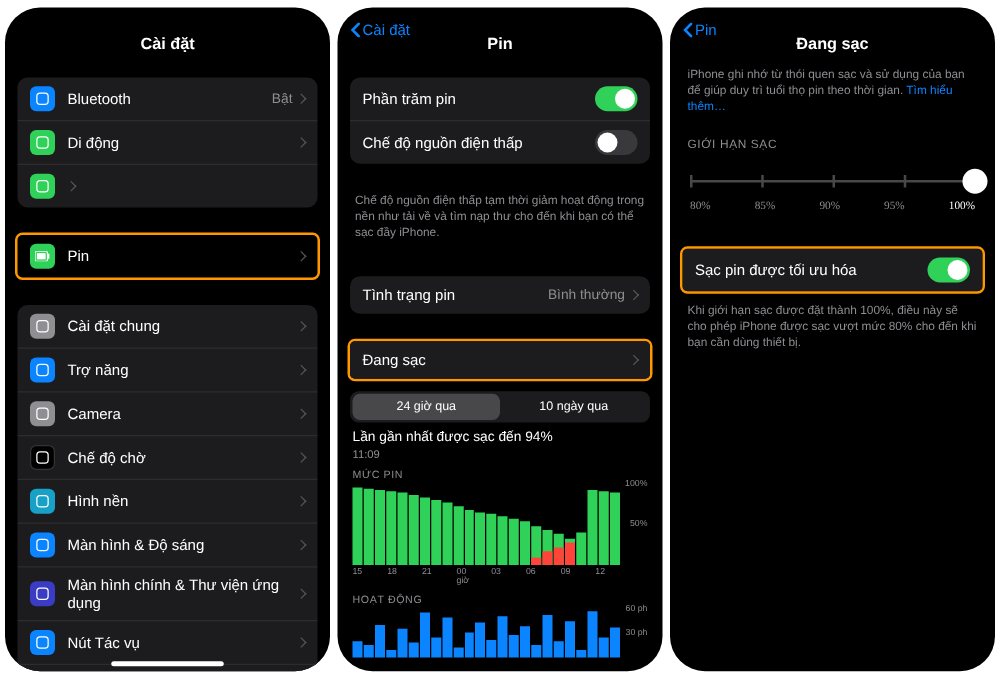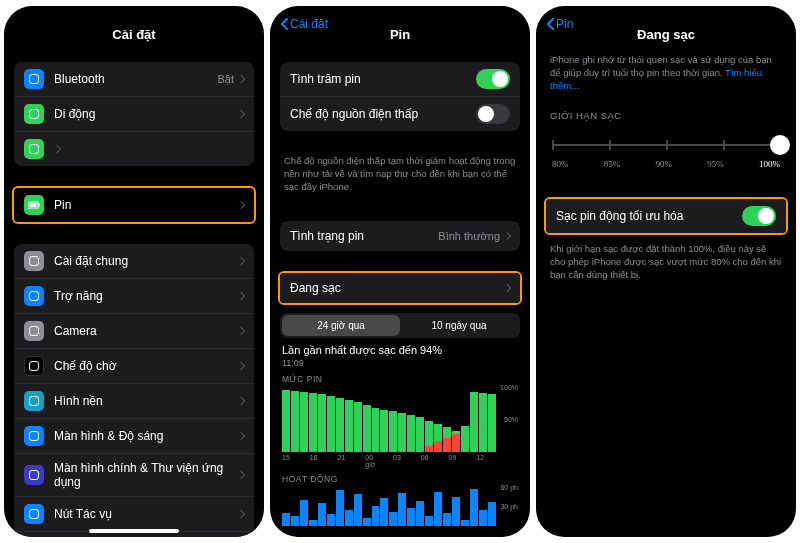--- a/index.html
+++ b/index.html
@@ -271,21 +271,21 @@
         <svg width="8" height="12" viewBox="0 0 8 12">
             <path d="M7 1 L2 6 L7 11" stroke="#0a84ff" stroke-width="2" fill="none" stroke-linecap="round"></path>
           </svg>
         <span>Cài đặt</span>
       </div>
       <span class="title">Pin</span>
     </div>
 
     <div class="group">
       <div class="row">
-        <div class="lbl">Tình trăm pin</div>
+        <div class="lbl">Phần trăm pin</div>
         <div class="toggle on"></div>
       </div>
       <div class="row">
         <div class="lbl">Chế độ nguồn điện thấp</div>
         <div class="toggle off"></div>
       </div>
     </div>
     <div class="foot">Chế độ nguồn điện thấp tạm thời giảm hoạt động trong nền như tải về và tìm nạp thư cho đến khi bạn có thể sạc đầy iPhone.</div>
 
     <div class="group">
@@ -425,20 +425,20 @@
           <span>90%</span>
           <span>95%</span>
           <span style="color: rgb(255, 255, 255);">100%</span>
         </div>
     </div>
 
     <div style="height:18px"></div>
 
     <div class="highlight">
       <div class="row" style="background:#1c1c1e">
-        <div class="lbl">Sạc pin động tối ưu hóa</div>
+        <div class="lbl">Sạc pin được tối ưu hóa</div>
         <div class="toggle on"></div>
       </div>
     </div>
     <div class="foot">Khi giới hạn sạc được đặt thành 100%, điều này sẽ cho phép iPhone được sạc vượt mức 80% cho đến khi bạn cần dùng thiết bị.</div>
   </div>
 
 </div>
 
 </body></html>

